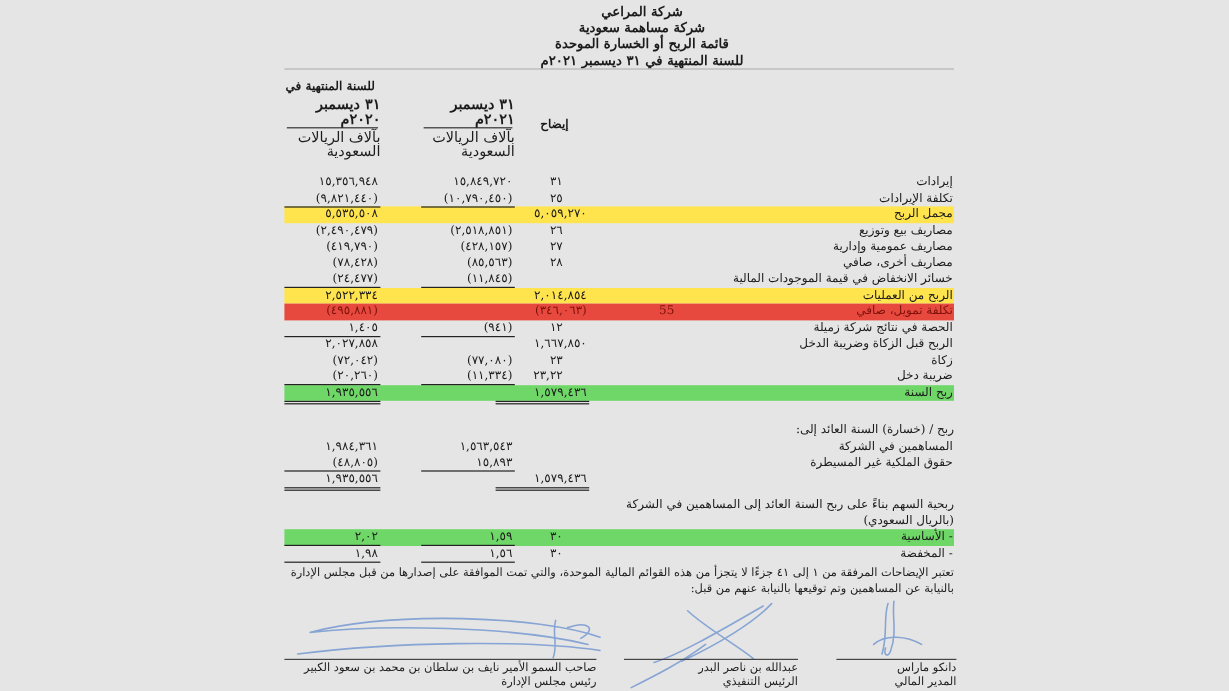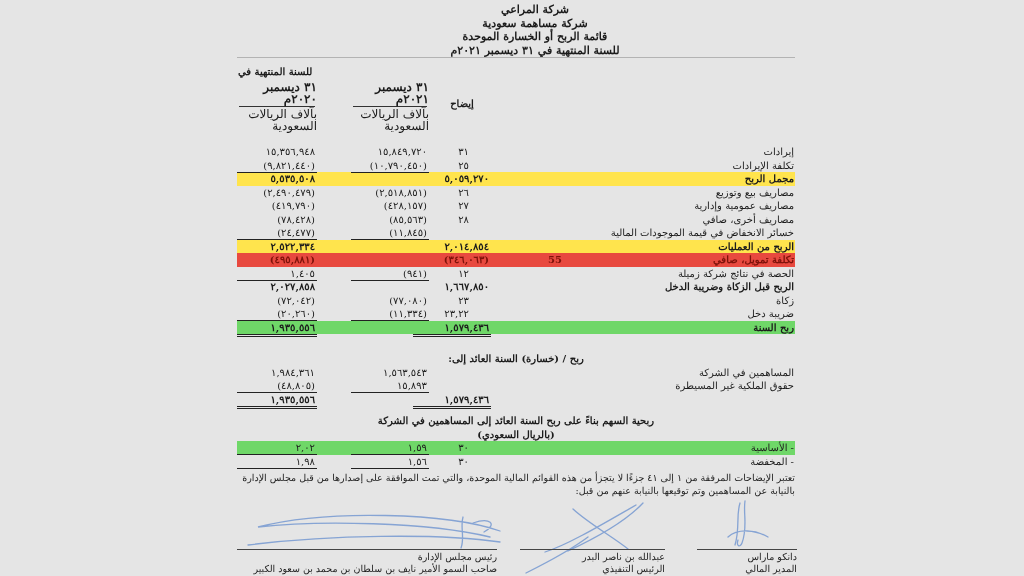--- a/index.html
+++ b/index.html
@@ -26,27 +26,27 @@
     font-weight:bold; font-size:10px;font-family:Liberation Serif, serif; }
 
   
   .tbl { position:absolute; left:237px; top:145px; width:558px; font-size:10px; }
   .r { display:grid; grid-template-columns:80px 34px 78px 40px 1fr;
        height:13.5px; line-height:13.2px; align-items:center; }
   .c { height:100%; }
   .v20, .v21 { text-align:right; direction:ltr; unicode-bidi:isolate; padding-right:2px; }
   .note { text-align:right; direction:ltr; }
   .lbl { direction:rtl; text-align:right; padding-right:1px; white-space:nowrap; }
-  .bold { font-weight:bold;gap:31px; }
+  .bold { font-weight:normal;gap:31px; }
   .ul  .v20, .ul  .v21 { border-bottom:1px solid #222; }
   .dul .v20, .dul .v21 { border-bottom:3px double #222; }
   .hl-y { background:var(--hl-yellow); }
   .hl-r { background:var(--hl-red); color:var(--hl-red-text); }
   .hl-g { background:var(--hl-green); }
-  .sec-head { direction:rtl; text-align:center; font-weight:bold; height:13.5px; line-height:13.2px; }
+  .sec-head { direction:rtl; text-align:right; font-weight:normal; height:13.5px; line-height:13.2px; }
   .spacer18 { height:18px; } .spacer8 { height:8px; }
 
   
   .foot-note { position:absolute; left:237px; top:471px; width:558px; direction:rtl;
     text-align:right; font-size:9.5px; line-height:13px; }
 
   
   .sig-ink { position:absolute; left:228px; top:495px; }
   .sig-ink path { fill:none; stroke:var(--ink); stroke-width:1.3; stroke-linecap:round; opacity:.9; }
   .sig-line { position:absolute; height:1px; background:#444; top:549px; }
@@ -266,22 +266,22 @@
     <path d="M512,8 C508,20 512,34 507,50 M517,6 C515,18 520,32 514,48 C512,53 508,51 510,45 M500,42 C510,33 528,35 540,42"></path>
     <path d="M415,8 C400,24 370,42 340,56 M345,14 C360,28 385,42 400,54 M317,57 C340,50 380,26 408,10 M360,42 C340,57 318,68 298,78"></path>
     <path d="M272,36 C220,18 100,14 30,32 C90,25 200,27 262,42 M20,50 C100,40 210,38 272,47 M235,22 C232,32 237,43 233,53 M245,28 C262,22 270,29 256,37"></path>
   </svg>
 
   <div class="sig-line sig-line-left"></div>
   <div class="sig-line sig-line-mid"></div>
   <div class="sig-line sig-line-right"></div>
 
   <div class="sig-block sig-block-left">
+    <div>صاحب السمو الأمير نايف بن سلطان بن محمد بن سعود الكبير</div>
     <div>رئيس مجلس الإدارة</div>
-    <div>صاحب السمو الأمير نايف بن سلطان بن محمد بن سعود الكبير</div>
   </div>
   <div class="sig-block sig-block-mid">
     <div>عبدالله بن ناصر البدر</div>
     <div>الرئيس التنفيذي</div>
   </div>
   <div class="sig-block sig-block-right">
     <div>دانكو ماراس</div>
     <div>المدير المالي</div>
   </div>
 

